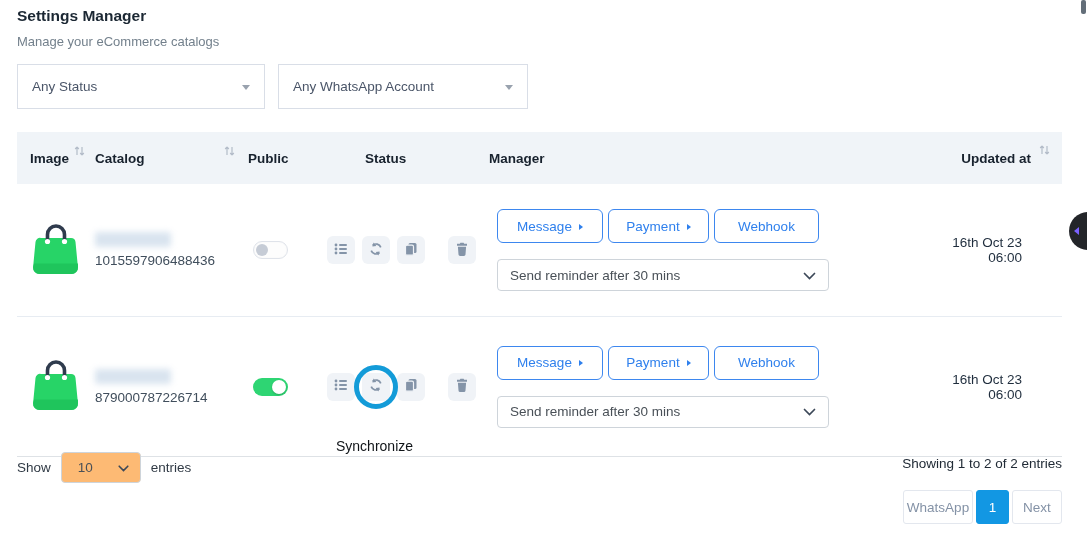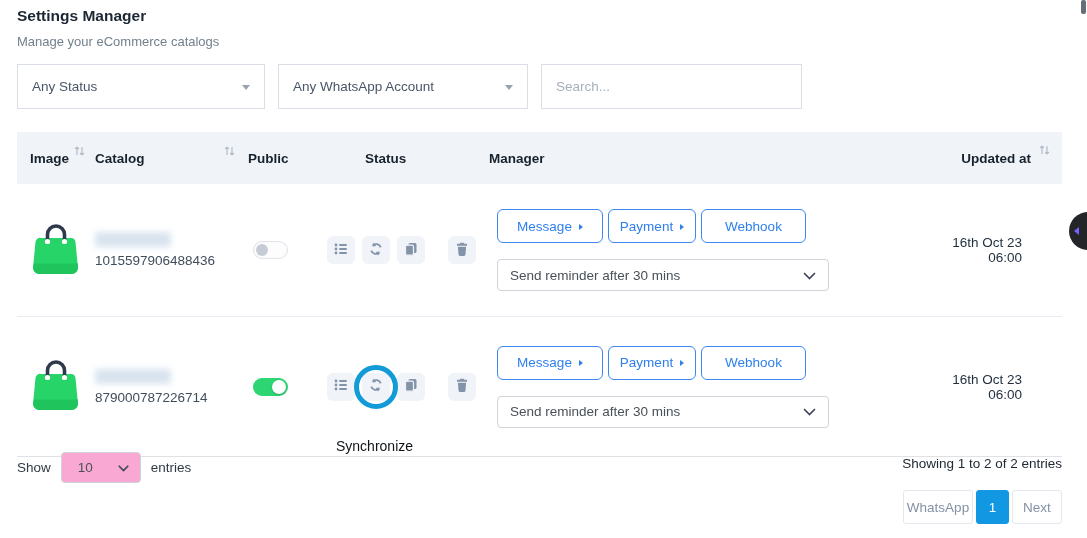--- a/index.html
+++ b/index.html
@@ -62,34 +62,34 @@
   .annotation-ring { position:absolute; width:44px; height:44px; border:5px solid #139bd8;
     border-radius:50%; left:27px; top:calc(50% - 22px); pointer-events:none; }
   .annotation-label { position:absolute; top:calc(50% + 27px); left:9px; width:90px;
     font-size:14px; color:#101418; text-align:left;margin-top:24px; }
 
   .cell-settings { padding-left:17px; display:flex; flex-direction:column; gap:16px; }
   .btn-row { display:flex; gap:5px; }
   .blue-btn { height:34px; border:1px solid #3d87ef; border-radius:6px; background:#fff;
     color:#2f80ed; font-size:13.5px; display:flex; align-items:center; justify-content:center;
     gap:7px; cursor:pointer; font-family:"Liberation Sans",sans-serif; }
-  .blue-btn.message { width:106px; } .blue-btn.payment { width:88px; } .blue-btn.webhook { width:105px; }
+  .blue-btn.message { width:106px; } .blue-btn.payment { width:101px; } .blue-btn.webhook { width:105px; }
   .caret-right { width:0; height:0; border-top:3.5px solid transparent;
     border-bottom:3.5px solid transparent; border-left:4.5px solid #2f80ed; margin-top:1px; }
   .reminder-select { width:332px; height:32px; border:1px solid #ced4da; border-radius:4px;
     background:#fff; display:flex; align-items:center; justify-content:space-between;
     padding:0 12px; font-size:13.5px; color:#495057; cursor:pointer; }
 
   .cell-updated { text-align:right; padding-right:40px; font-size:13.5px; color:#1f2d3d; }
 
   
   .footer-left { position:absolute; top:452px; left:17px; display:flex; align-items:center;
     gap:10px; font-size:13.5px; color:#30openai3a45; color:#303a45; }
   .page-size-select { width:80px; height:31px; border:1px solid #ced4da; border-radius:4px;
-    background:#f9a8d4; display:flex; align-items:center; justify-content:space-between;
+    background:#fdba74; display:flex; align-items:center; justify-content:space-between;
     padding:0 11px 0 16px; font-size:13.5px; color:#495057; cursor:pointer; }
   .showing-text { position:absolute; top:456px; right:25px; font-size:13.5px; color:#212b36; }
   .pagination { position:absolute; top:490px; right:25px; display:flex; gap:3px; }
   .page-btn { height:34px; background:#fff; border:1px solid #e3e7ee; border-radius:3px;
     color:#8492a6; font-size:13.5px; display:flex; align-items:center; justify-content:center;
     cursor:pointer; font-family:"Liberation Sans",sans-serif; }
   .page-btn.prev { width:70px; } .page-btn.next { width:50px; }
   .page-btn.active { width:33px; background:#1297e3; border-color:#1297e3; color:#fff; }
 
   
@@ -110,21 +110,20 @@
 
 <div class="filters">
   <div class="select-box status">
     <span>Any Status</span>
     <span class="tri-down"></span>
   </div>
   <div class="select-box">
     <span>Any WhatsApp Account</span>
     <span class="tri-down"></span>
   </div>
-  <input class="search-box" type="text" placeholder="Search..." style="">
 </div>
 
 <div class="table">
 
   <div class="tgrid thead">
     <div class="th sortable th-image">
       <span>Image</span>
       <span class="sort-icon">
         <svg width="11" height="12" viewBox="0 0 11 12">
             <g stroke="#b3bcc9" stroke-width="1.2" fill="none">

